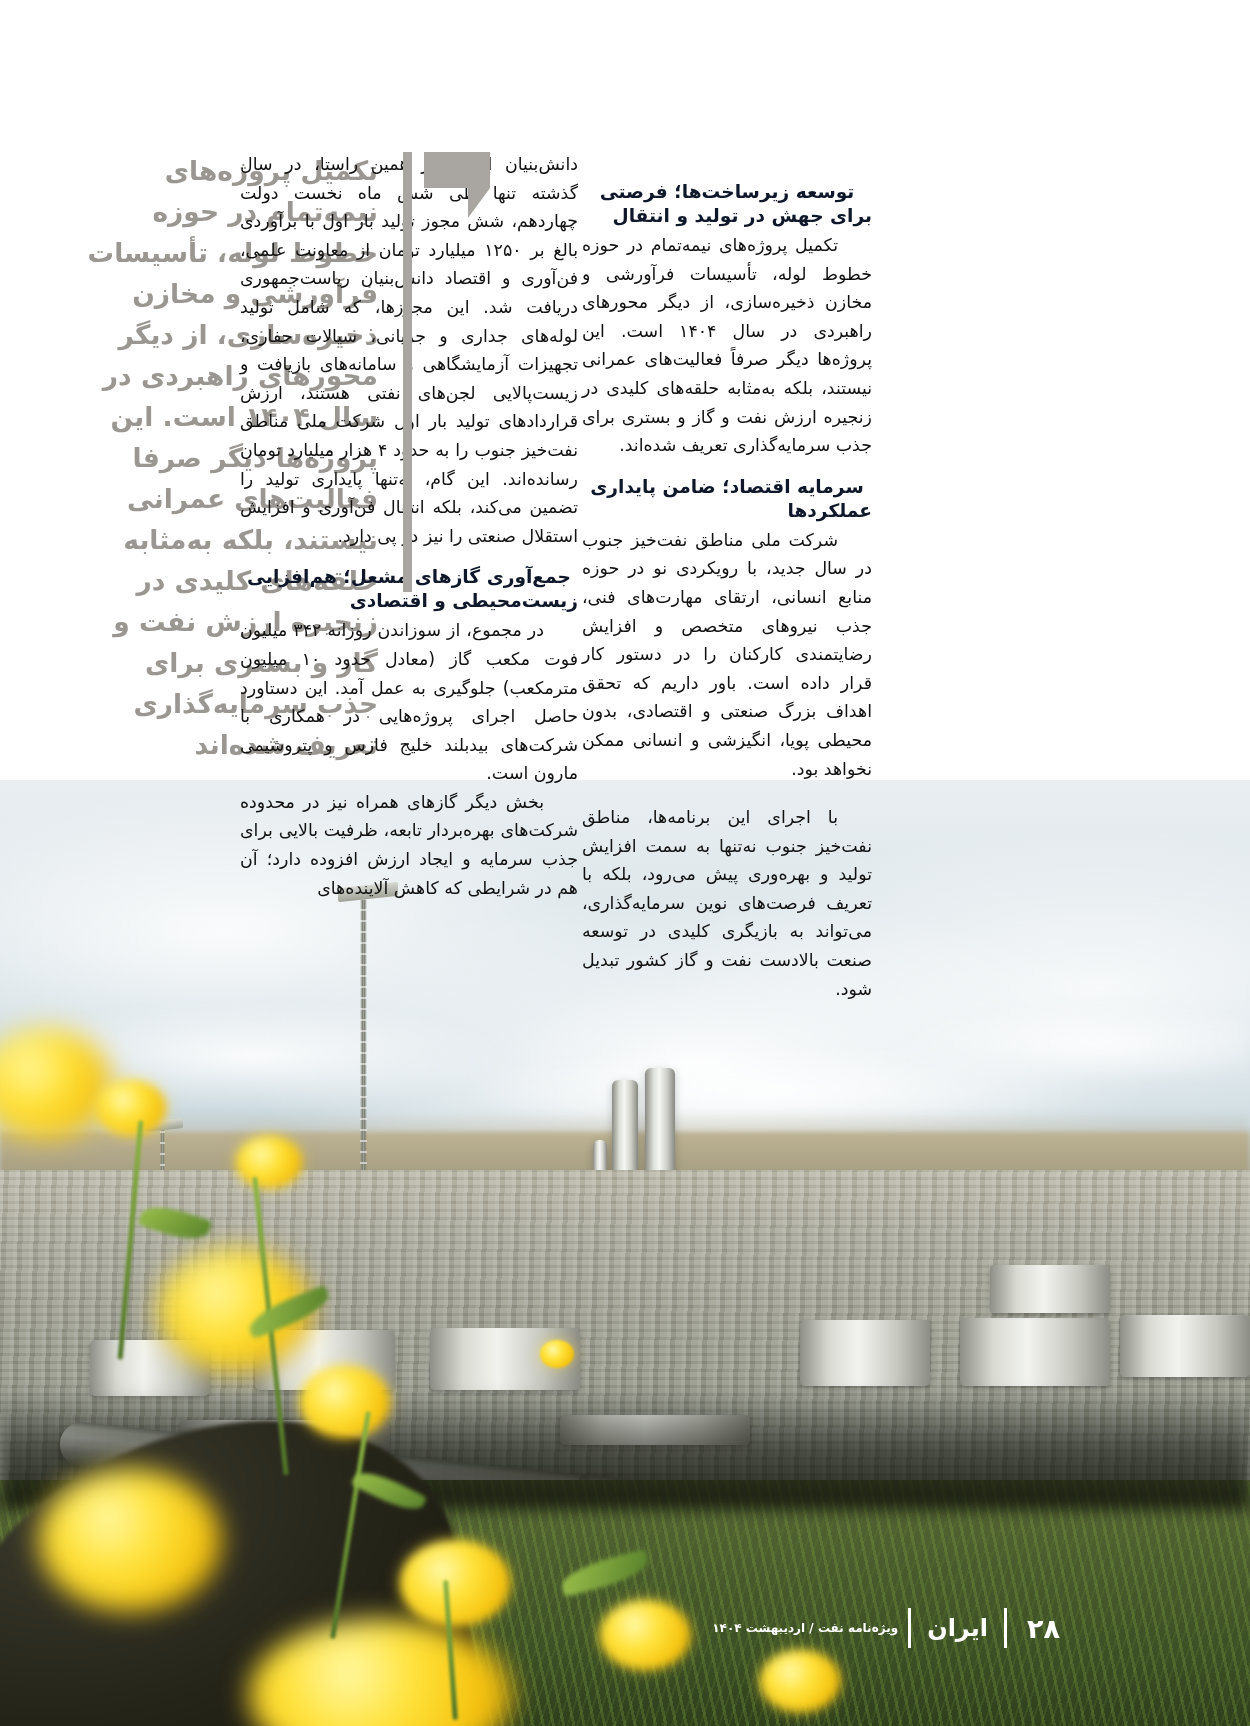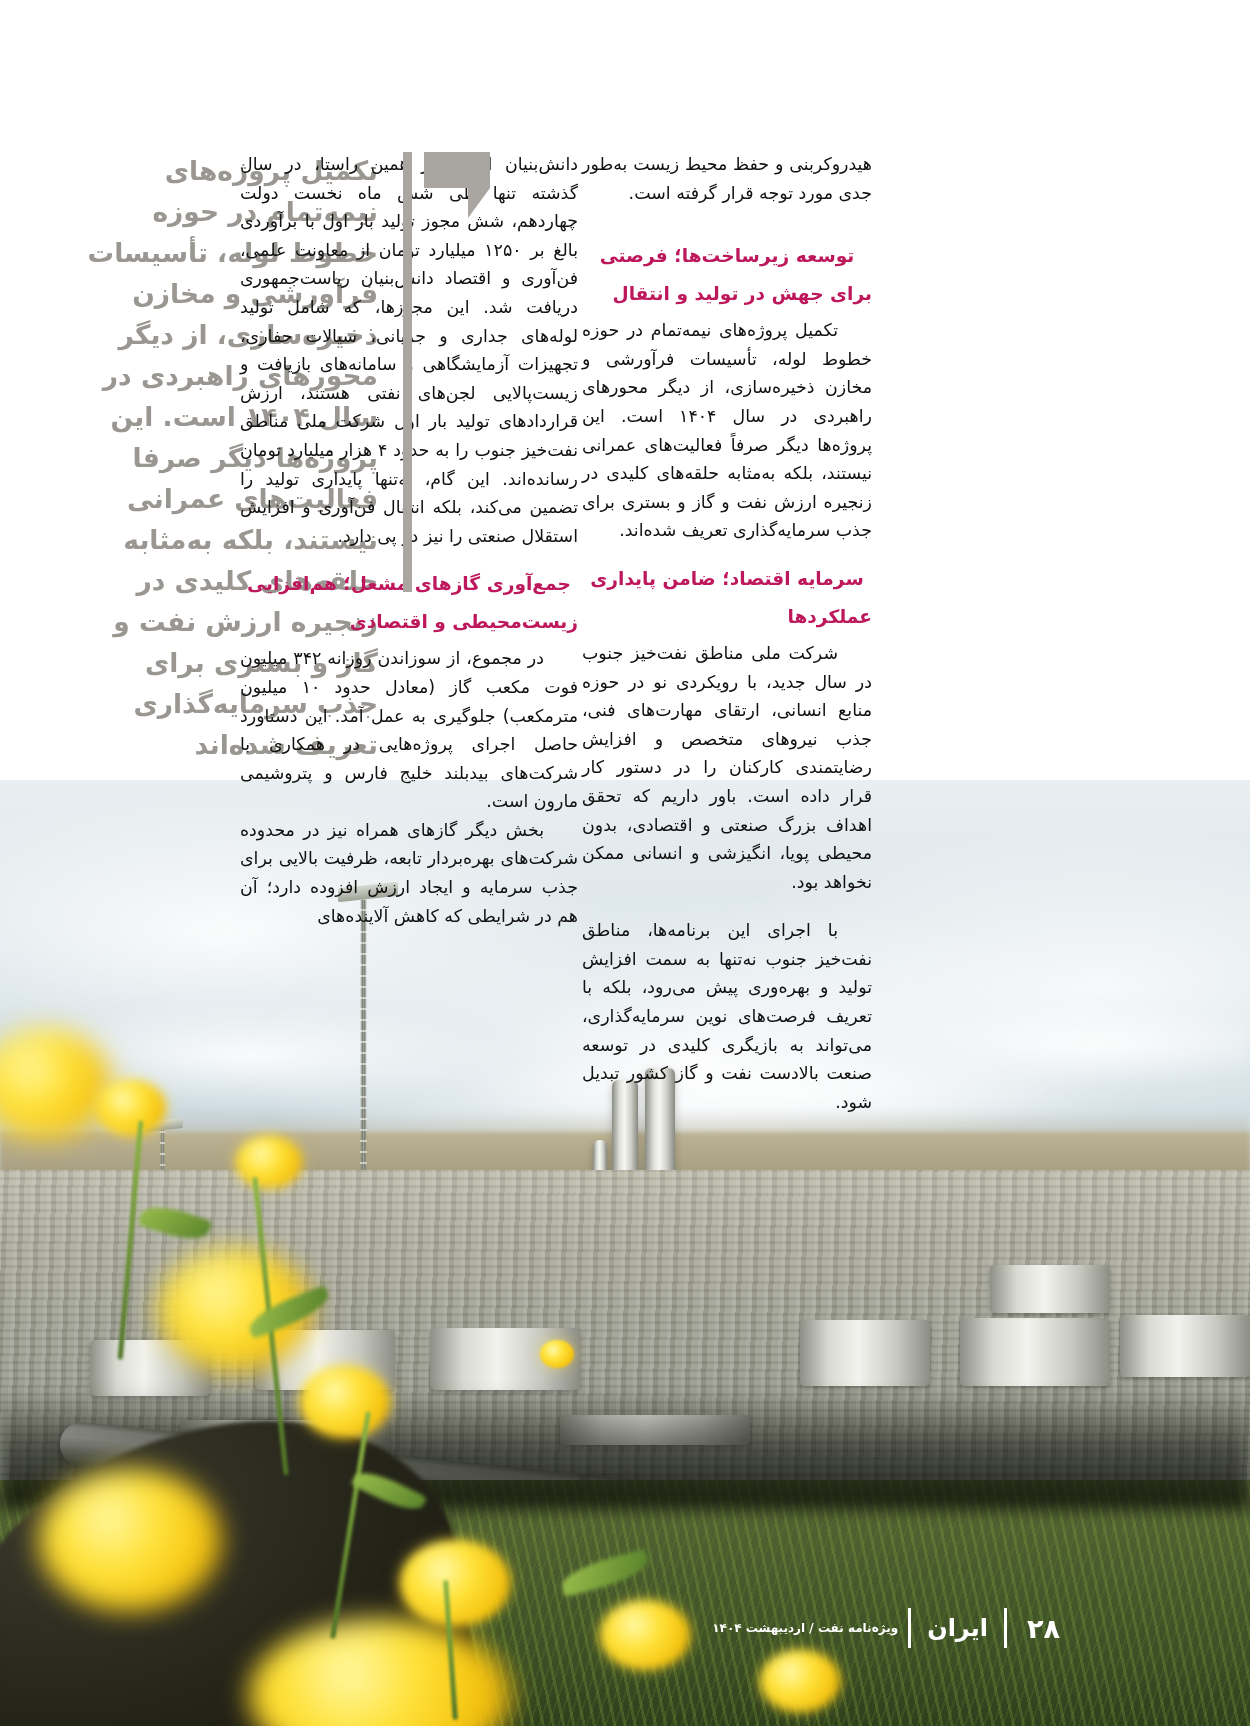--- a/index.html
+++ b/index.html
@@ -70,25 +70,25 @@
     font-size:17.4px;
     line-height:28.6px;
     text-align:justify;
     text-indent:0;
   }
   .col p.indent{ text-indent:34px; }
   .col p + p{ margin-top:0; }
 
   h2.section-head{
     font-size:18.6px;
-    line-height:38px;
+    line-height:24px;
     font-weight:bold;
     margin:15px 0 3px 0;
     text-align:center;
-    color:#be185d;
+    color:#0f172a;
   }
   h2.section-head.first{margin-top:30px;}
   .gap-sm{height:20px;}
 
   
   .photo{
     position:absolute;
     left:0;top:780px;width:1250px;height:946px;
     overflow:hidden;
     z-index:1;
@@ -242,21 +242,20 @@
         <path d="M0 0 H66 V36 L44 66 L44 36 H0 Z" fill="#a9a6a1"></path>
       </svg>
     </div>
     <div class="quote-rule"></div>
 
     <div class="pullquote">
       <p class="pullquote-text">تکمیل پروژه‌های نیمه‌تمام در حوزه خطوط لوله، تأسیسات فرآورشی و مخازن ذخیره‌سازی، از دیگر محورهای راهبردی در سال ۱۴۰۴ است. این پروژه‌ها دیگر صرفا فعالیت‌های عمرانی نیستند، بلکه به‌مثابه حلقه‌های کلیدی در زنجیره ارزش نفت و گاز و بستری برای جذب سرمایه‌گذاری تعریف شده‌اند</p>
     </div>
 
     <div class="col col-mid">
-      <p>هیدروکربنی و حفظ محیط زیست به‌طور جدی مورد توجه قرار گرفته است.</p>
 
       <h2 class="section-head first">توسعه زیرساخت‌ها؛ فرصتی برای جهش در تولید و انتقال</h2>
       <p class="indent">تکمیل پروژه‌های نیمه‌تمام در حوزه خطوط لوله، تأسیسات فرآورشی و مخازن ذخیره‌سازی، از دیگر محورهای راهبردی در سال ۱۴۰۴ است. این پروژه‌ها دیگر صرفاً فعالیت‌های عمرانی نیستند، بلکه به‌مثابه حلقه‌های کلیدی در زنجیره ارزش نفت و گاز و بستری برای جذب سرمایه‌گذاری تعریف شده‌اند.</p>
 
       <h2 class="section-head">سرمایه اقتصاد؛ ضامن پایداری عملکردها</h2>
       <p class="indent">شرکت ملی مناطق نفت‌خیز جنوب در سال جدید، با رویکردی نو در حوزه منابع انسانی، ارتقای مهارت‌های فنی، جذب نیروهای متخصص و افزایش رضایتمندی کارکنان را در دستور کار قرار داده است. باور داریم که تحقق اهداف بزرگ صنعتی و اقتصادی، بدون محیطی پویا، انگیزشی و انسانی ممکن نخواهد بود.</p>
       <div class="gap-sm"></div>
       <p class="indent">با اجرای این برنامه‌ها، مناطق نفت‌خیز جنوب نه‌تنها به سمت افزایش تولید و بهره‌وری پیش می‌رود، بلکه با تعریف فرصت‌های نوین سرمایه‌گذاری، می‌تواند به بازیگری کلیدی در توسعه صنعت بالادست نفت و گاز کشور تبدیل شود.</p>
     </div>
 

